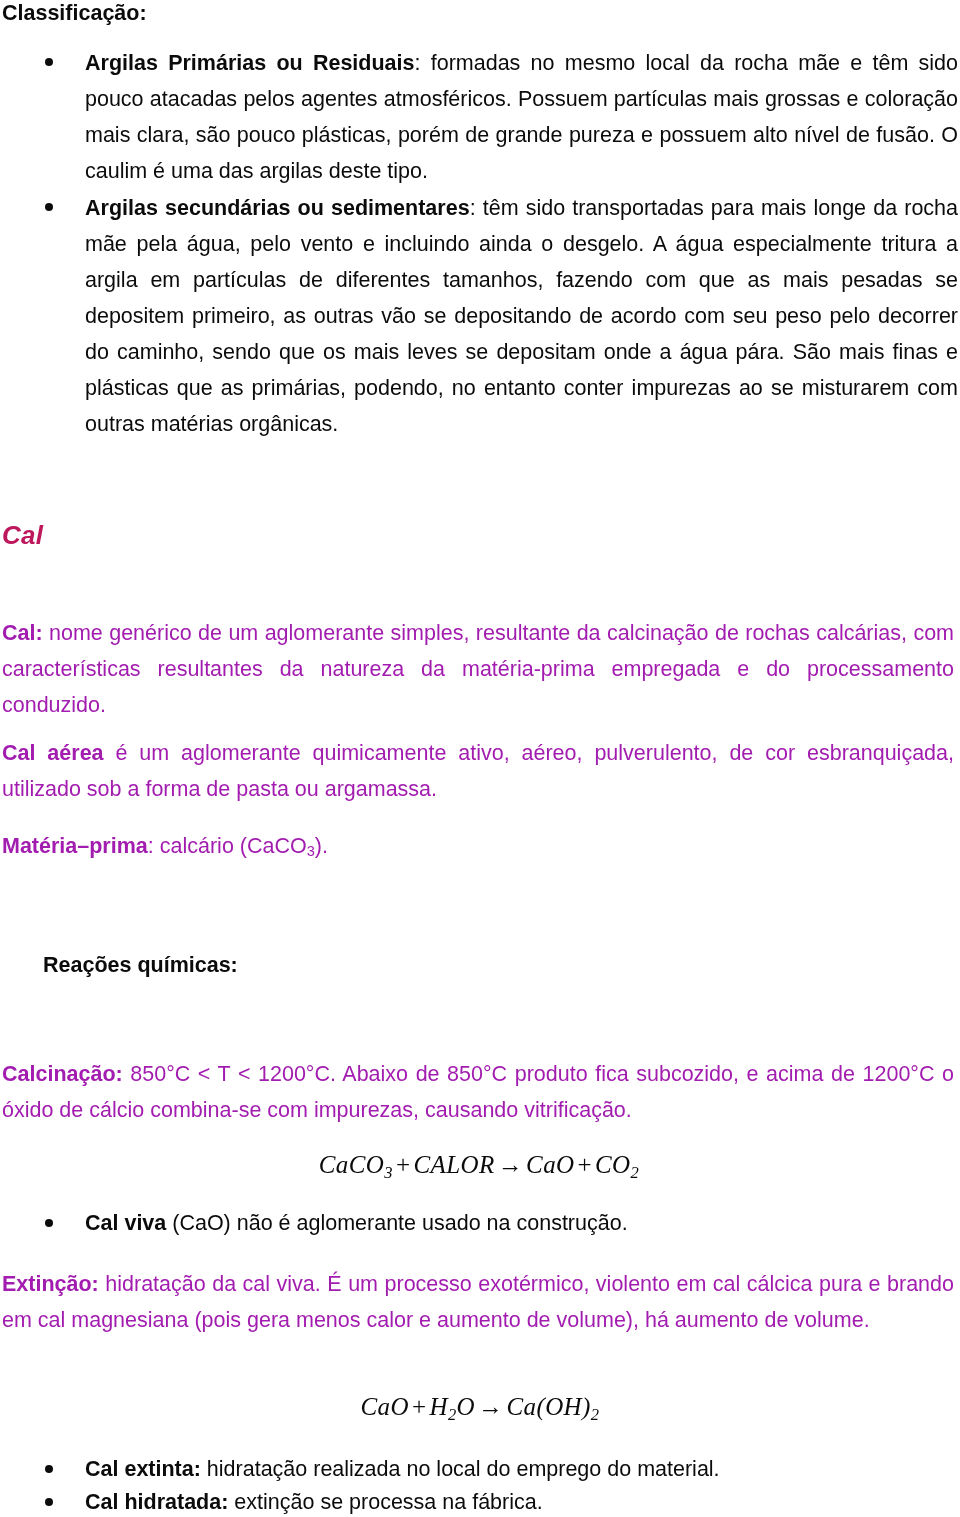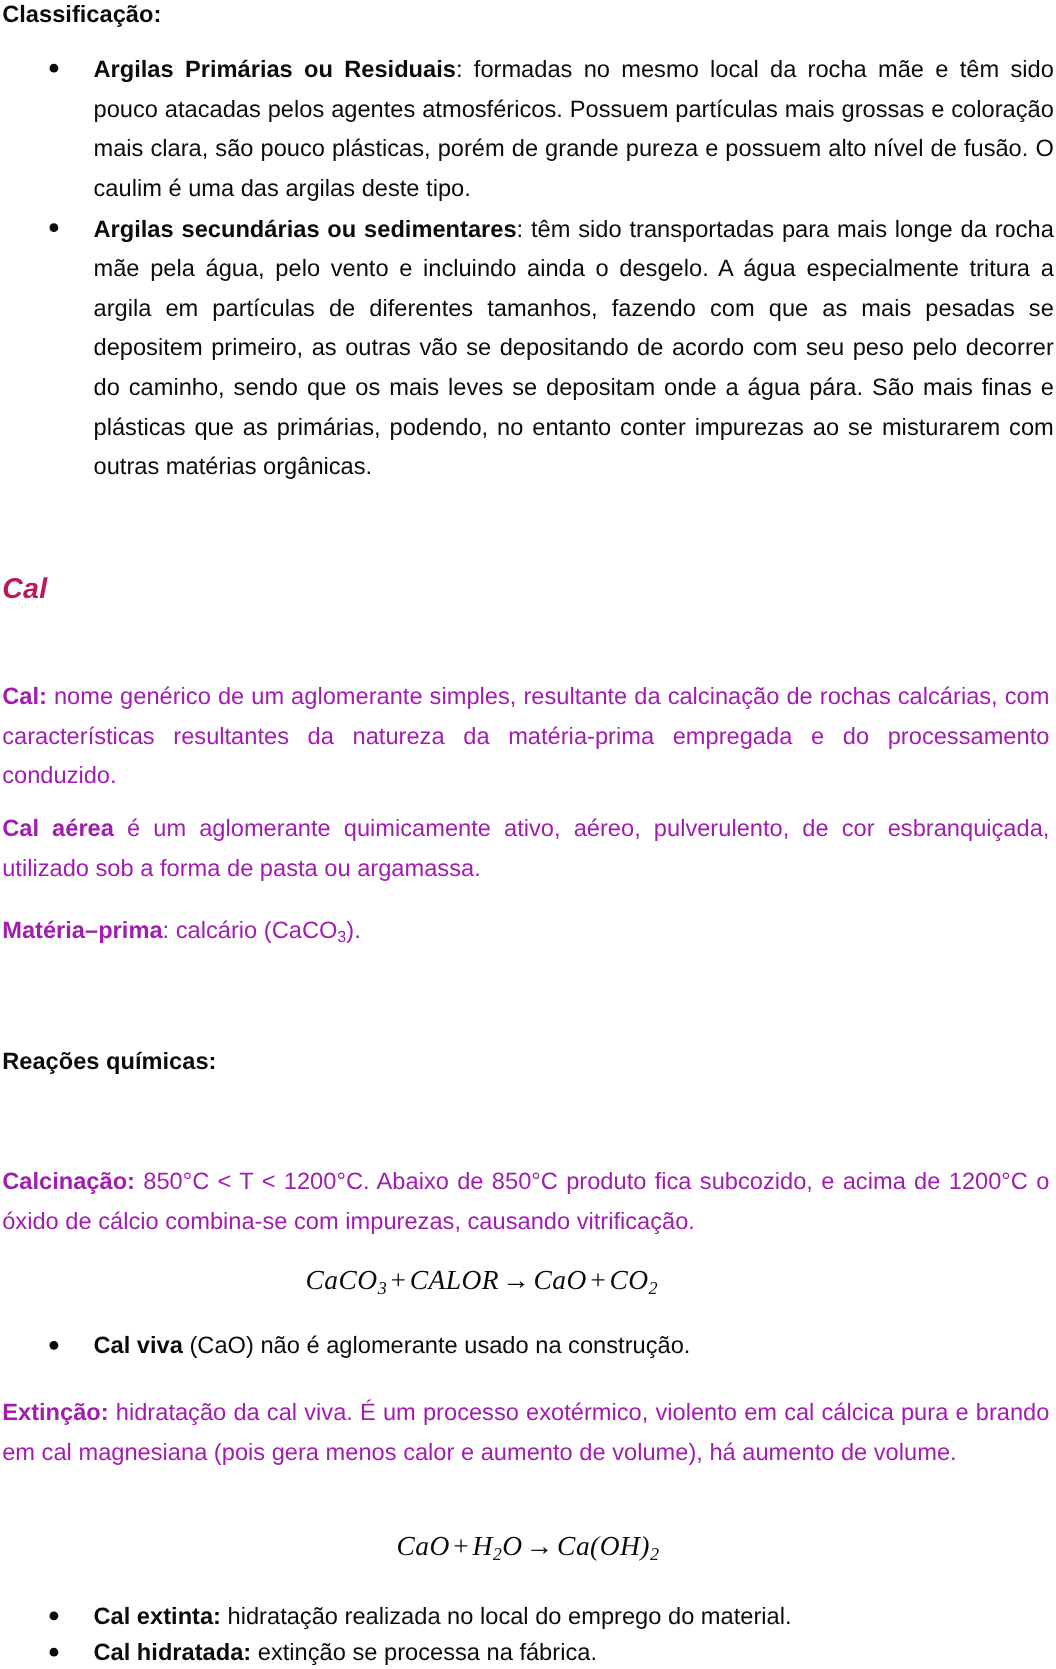--- a/index.html
+++ b/index.html
@@ -143,29 +143,29 @@
   </div>
 
   <div class="abs" style="top:735px;">
     <p class="para"><b>Cal aérea</b><span> é um aglomerante quimicamente ativo, aéreo, pulverulento, de cor esbranquiçada, utilizado sob a forma de pasta ou argamassa.</span></p>
   </div>
 
   <div class="abs" style="top:828px;">
     <p class="para noj"><b>Matéria–prima</b><span>: </span><span>calcário (CaCO</span><sub class="chem">3</sub><span>).</span></p>
   </div>
 
-  <div class="abs" style="top:950px;">
+  <div class="abs" style="top:950px;margin-left:41px;">
     <div class="h-plain">Reações químicas:</div>
   </div>
 
   <div class="abs" style="top:1056px;">
     <p class="para"><b>Calcinação:</b><span> 850°C &lt; T &lt; 1200°C. Abaixo de 850°C produto fica subcozido, e acima de 1200°C o óxido de cálcio combina-se com impurezas, causando vitrificação.</span></p>
   </div>
 
-  <div class="abs" style="top:1148px; width:876px;">
+  <div class="abs" style="top:1148px; width:876px;margin-left:41px;">
     <div class="formula"><span>CaCO</span><sub>3</sub><span class="op">+</span><span>CALOR</span><span class="op">→</span><span>CaO</span><span class="op">+</span><span>CO</span><sub>2</sub></div>
   </div>
 
   <div class="abs bullet-row tight" style="top:1208px;">
     <span class="dot"></span>
     <div class="btext noj"><b>Cal viva</b><span> (CaO) não é aglomerante usado na construção.</span></div>
   </div>
 
   <div class="abs" style="top:1266px;">
     <p class="para"><b>Extinção:</b><span> hidratação da cal viva. É um processo exotérmico, violento em cal cálcica pura e brando em cal magnesiana (pois gera menos calor e aumento de volume), há aumento de volume.</span></p>

